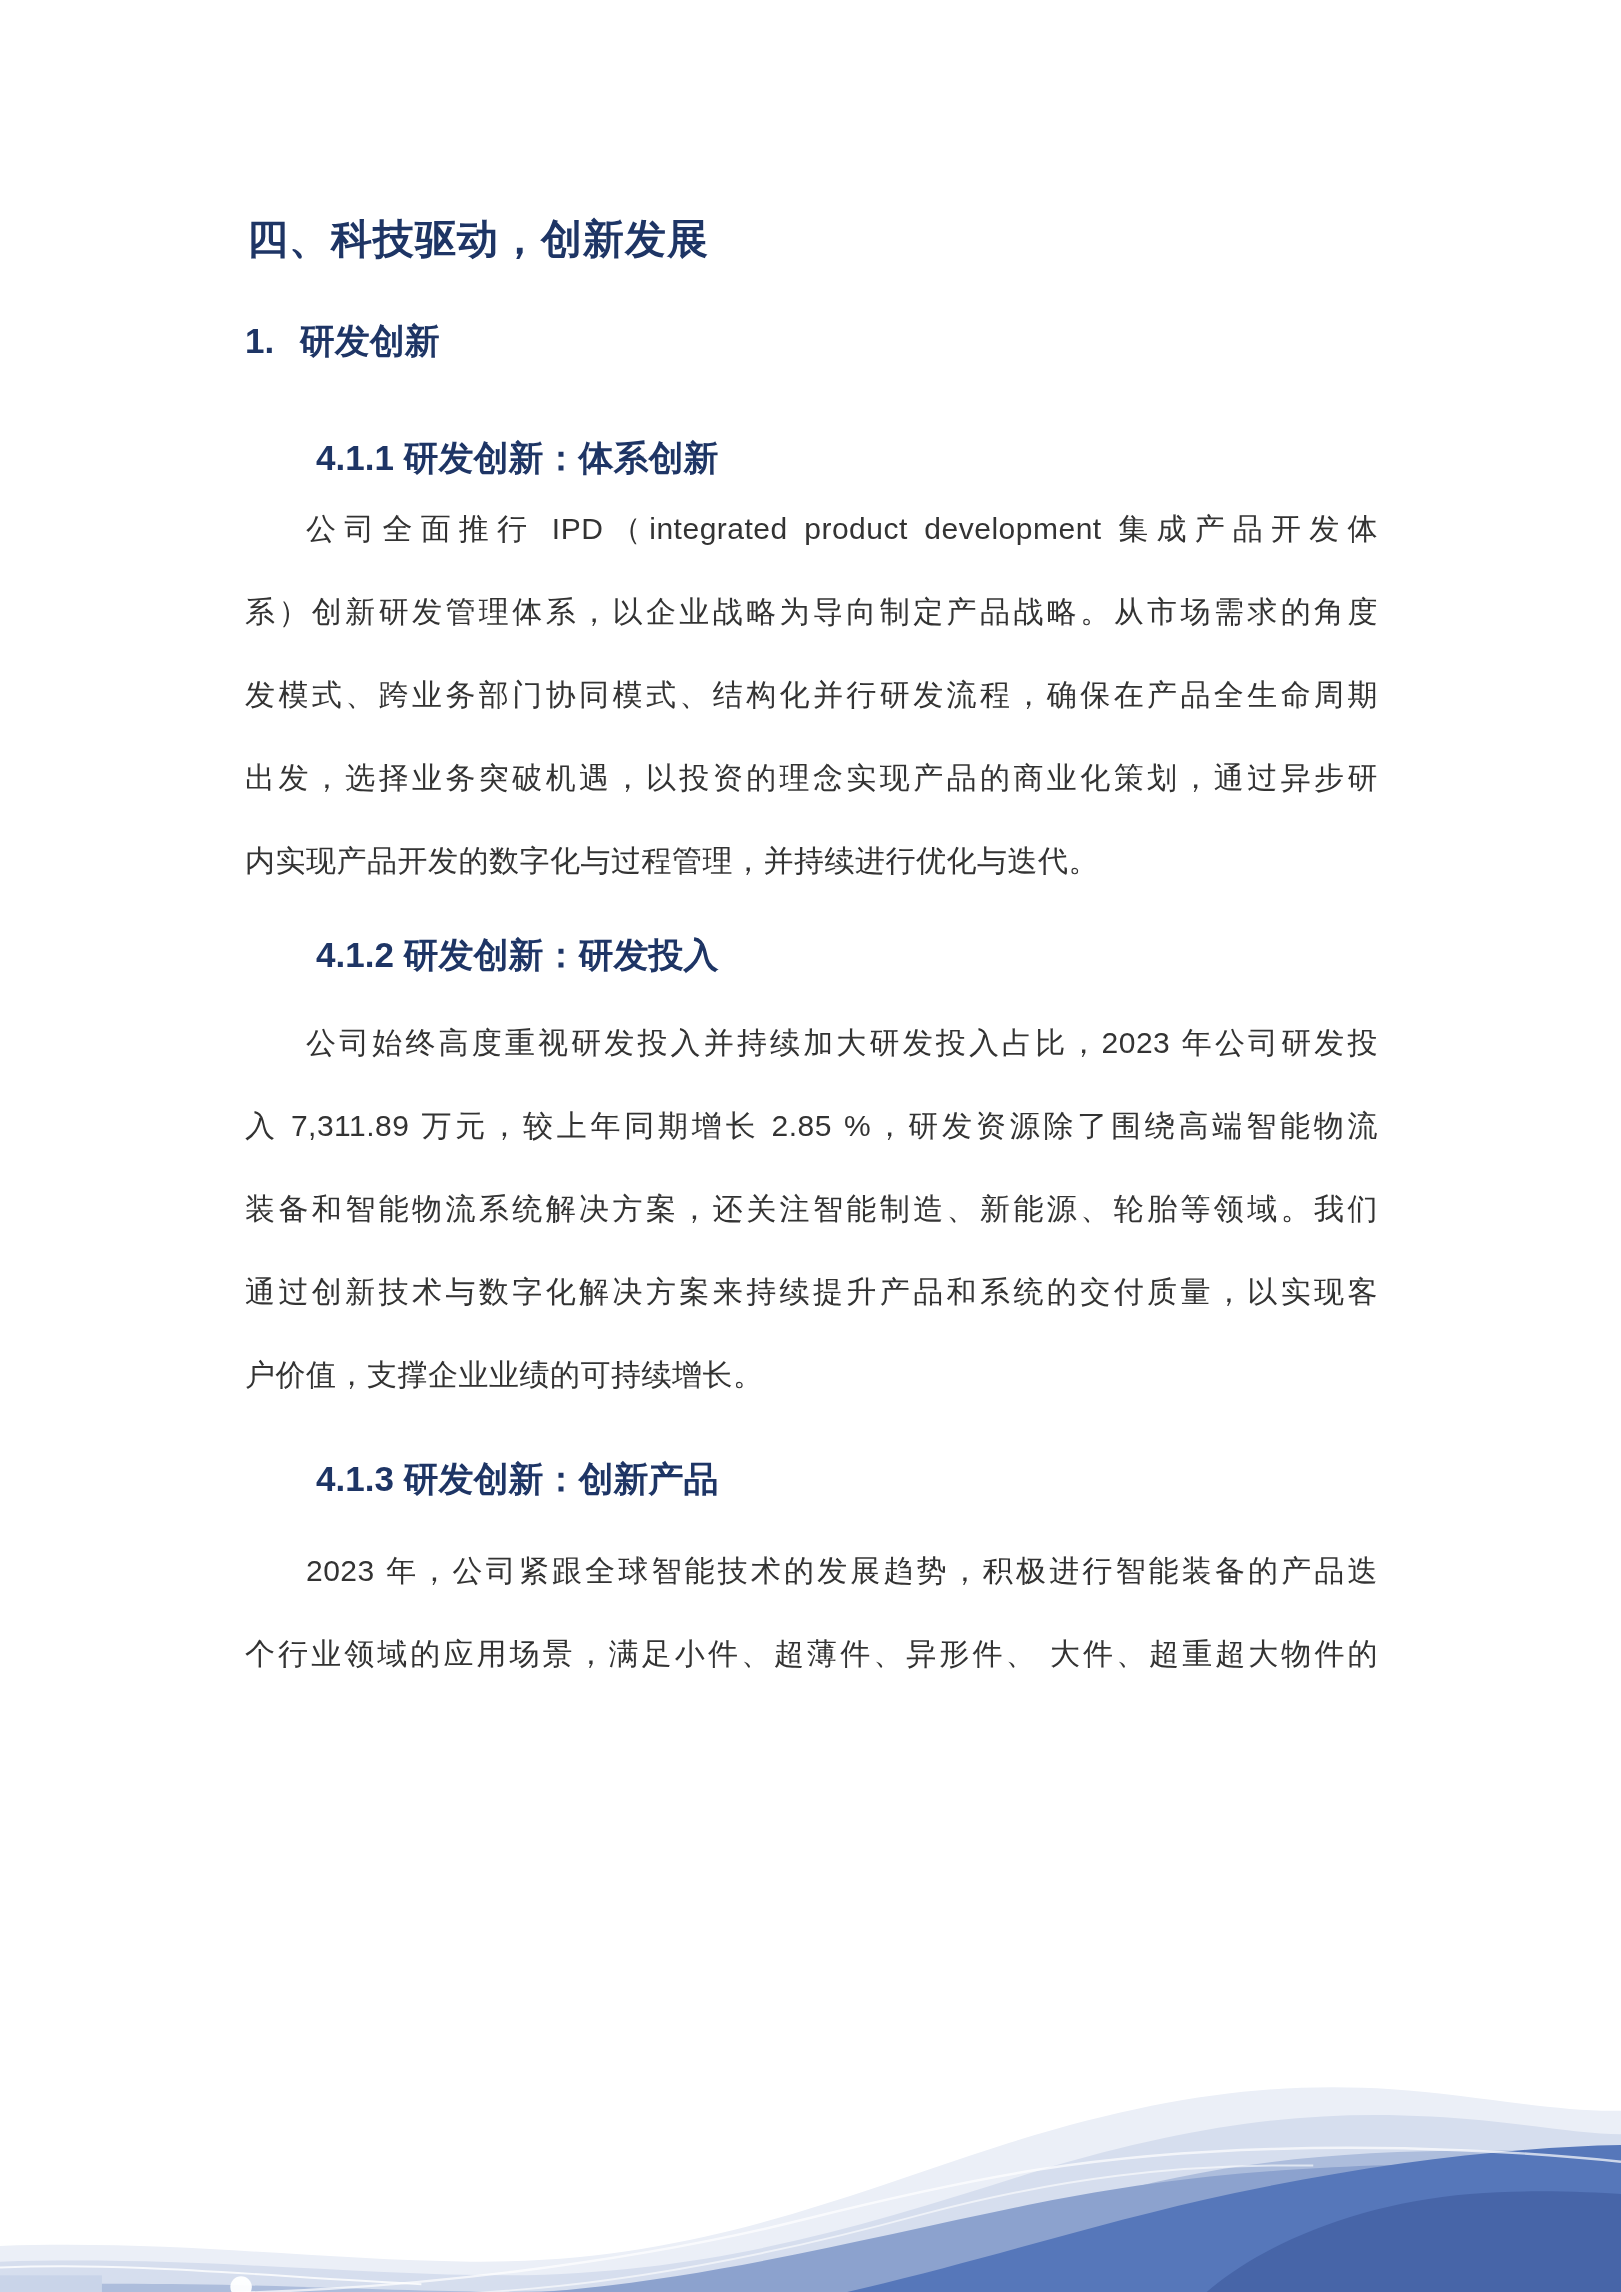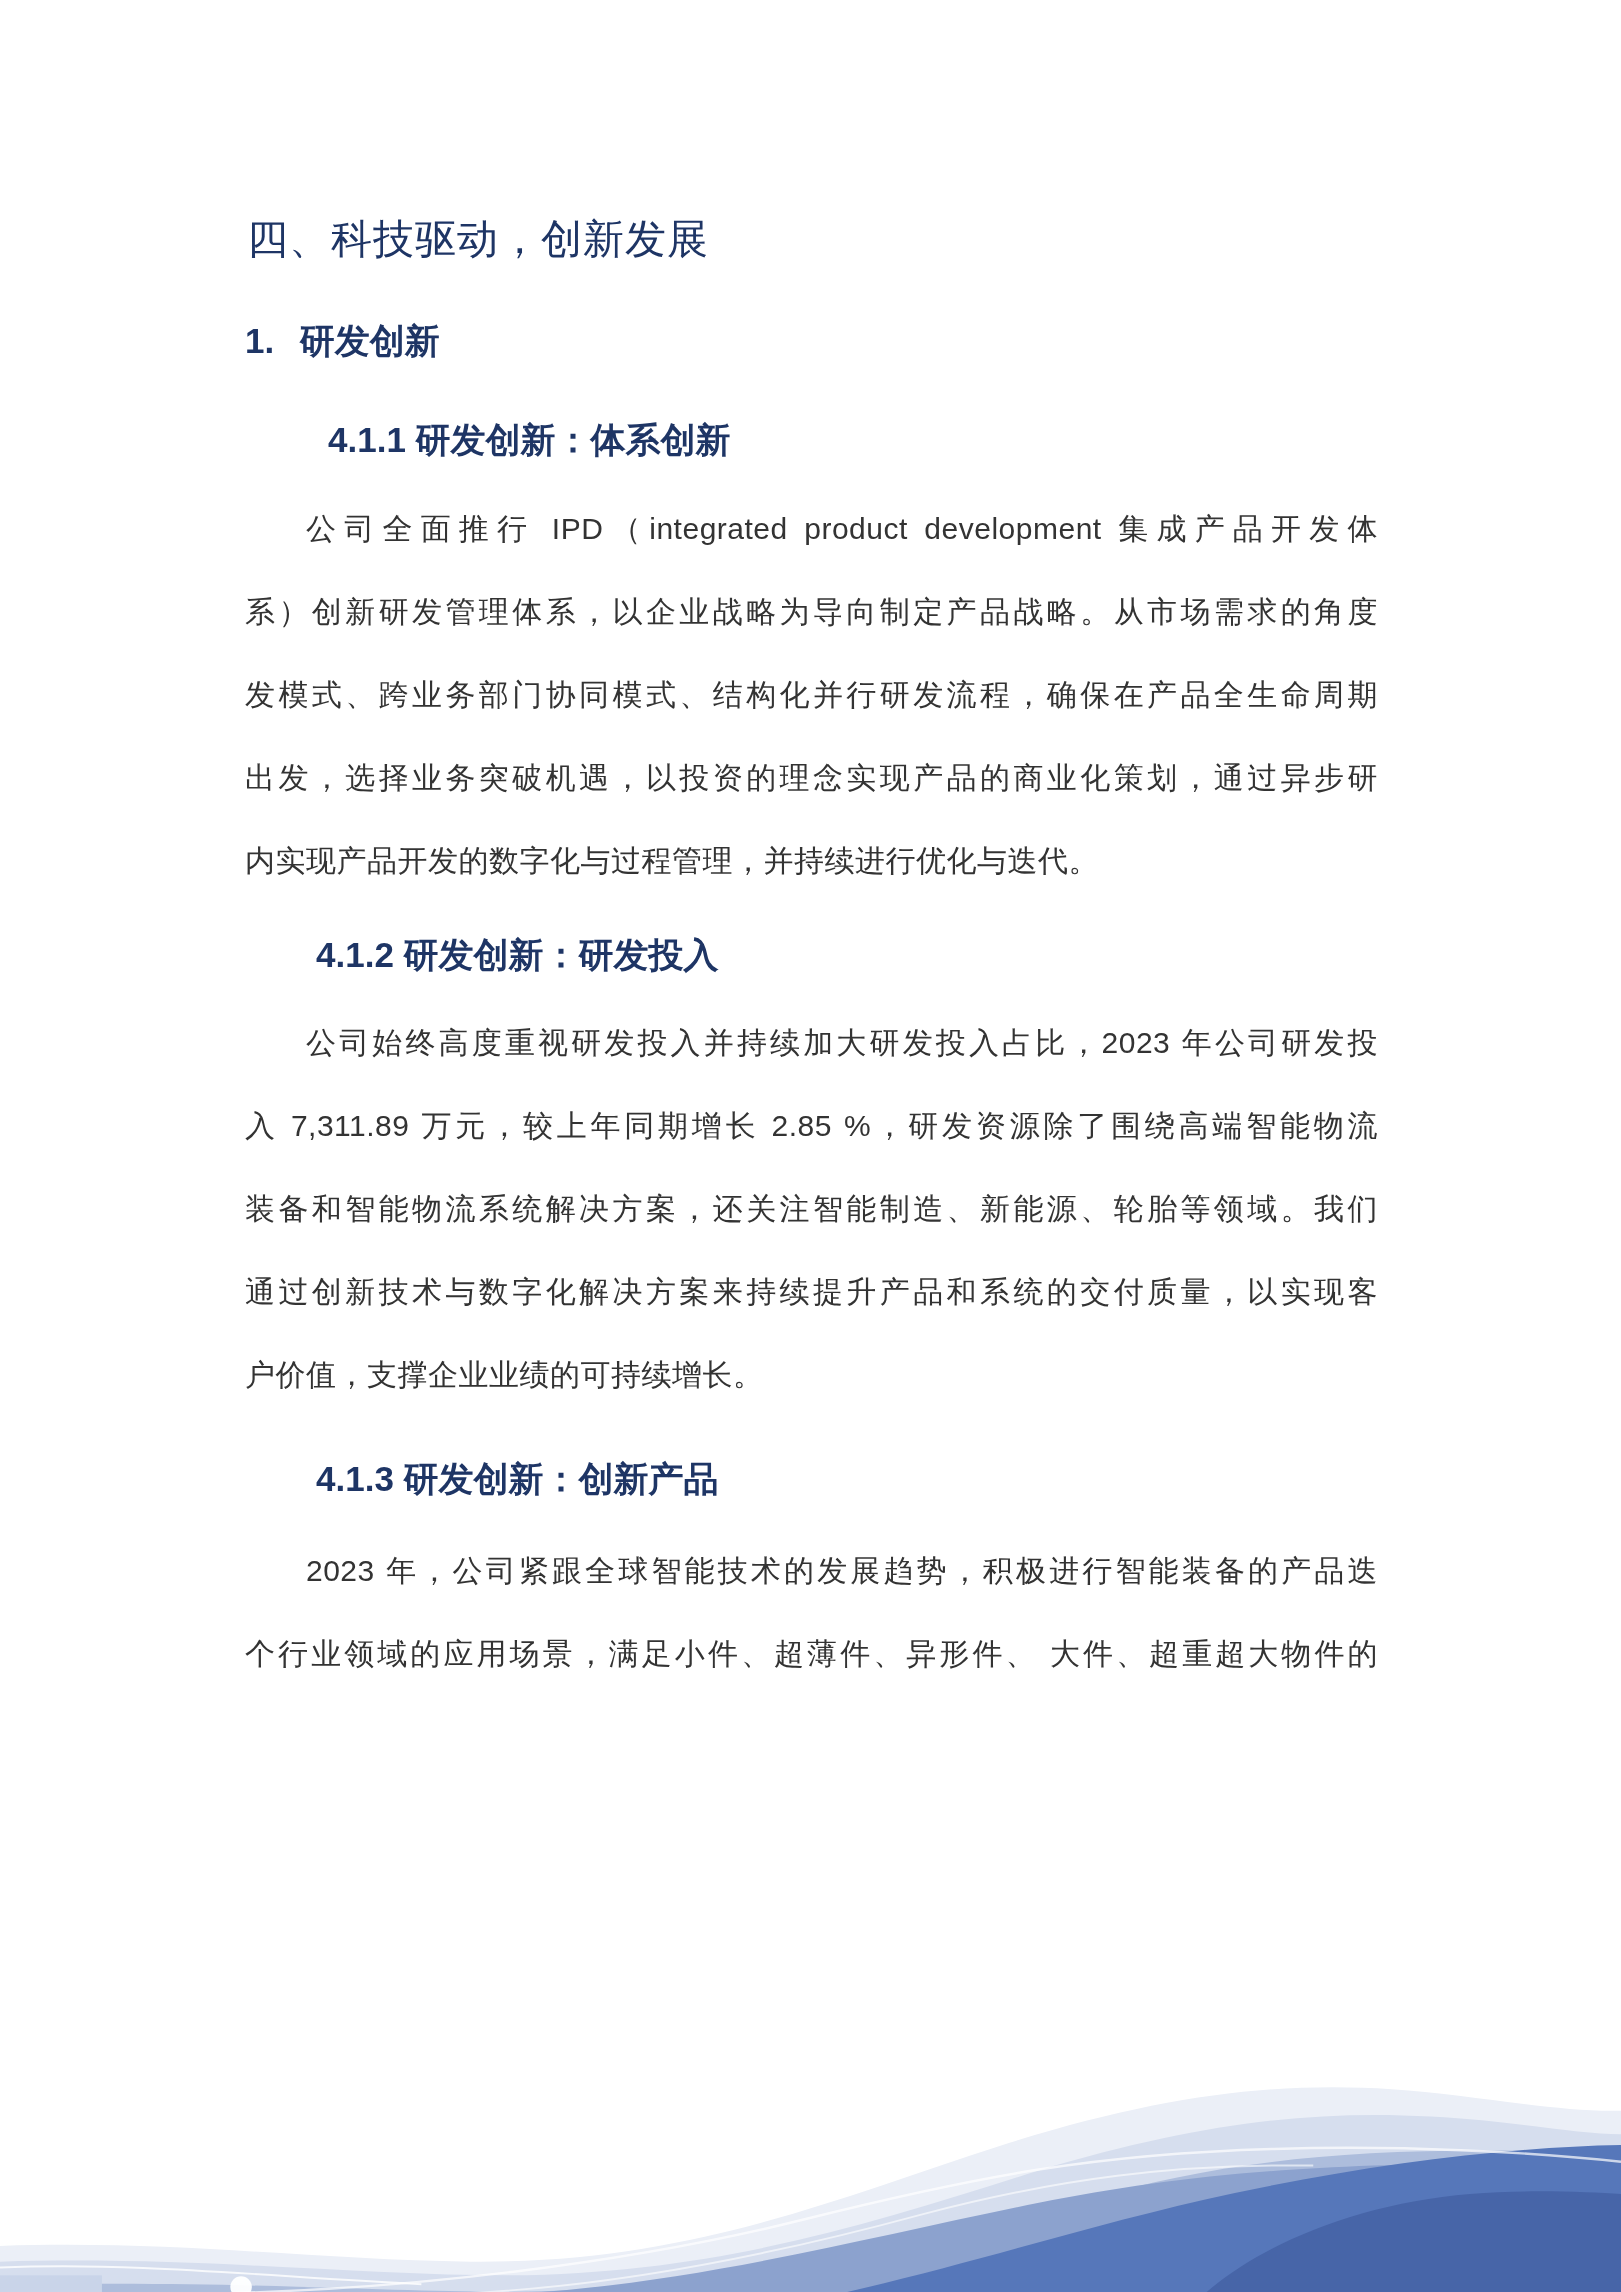--- a/index.html
+++ b/index.html
@@ -10,35 +10,35 @@
   html,body{margin:0;padding:0;background:#ffffff;}
   .page{
     position:relative;
     width:1621px;height:2293px;
     background:#ffffff;
     overflow:hidden;
     font-family:"Liberation Sans","DejaVu Sans",sans-serif;
   }
   .chapter-heading{
     position:absolute;left:247px;top:216px;
-    font-size:41px;line-height:47px;font-weight:normal;
+    font-size:41px;line-height:47px;font-weight:bold;
     color:var(--navy);letter-spacing:1px;white-space:nowrap;
   }
   .section-line{
     position:absolute;left:245px;top:319px;
     font-size:35px;line-height:43px;font-weight:bold;
     color:var(--navy);white-space:nowrap;
   }
   .section-line .sec-num{display:inline-block;margin-right:25.5px;}
   .sub-heading{
     position:absolute;left:316px;
     font-size:35px;line-height:43px;font-weight:bold;
     color:var(--navy);white-space:nowrap;
   }
-  .sub-heading.h411{top:418px;margin-left:12px;}
+  .sub-heading.h411{top:436px;}
   .sub-heading.h412{top:933px;}
   .sub-heading.h413{top:1457px;}
   .para{
     position:absolute;left:245px;width:1133px;
   }
   .para.p1{top:487px;}
   .para.p2{top:1001px;}
   .para.p3{top:1529px;}
   .bline{
     font-size:30px;line-height:83px;height:83px;

